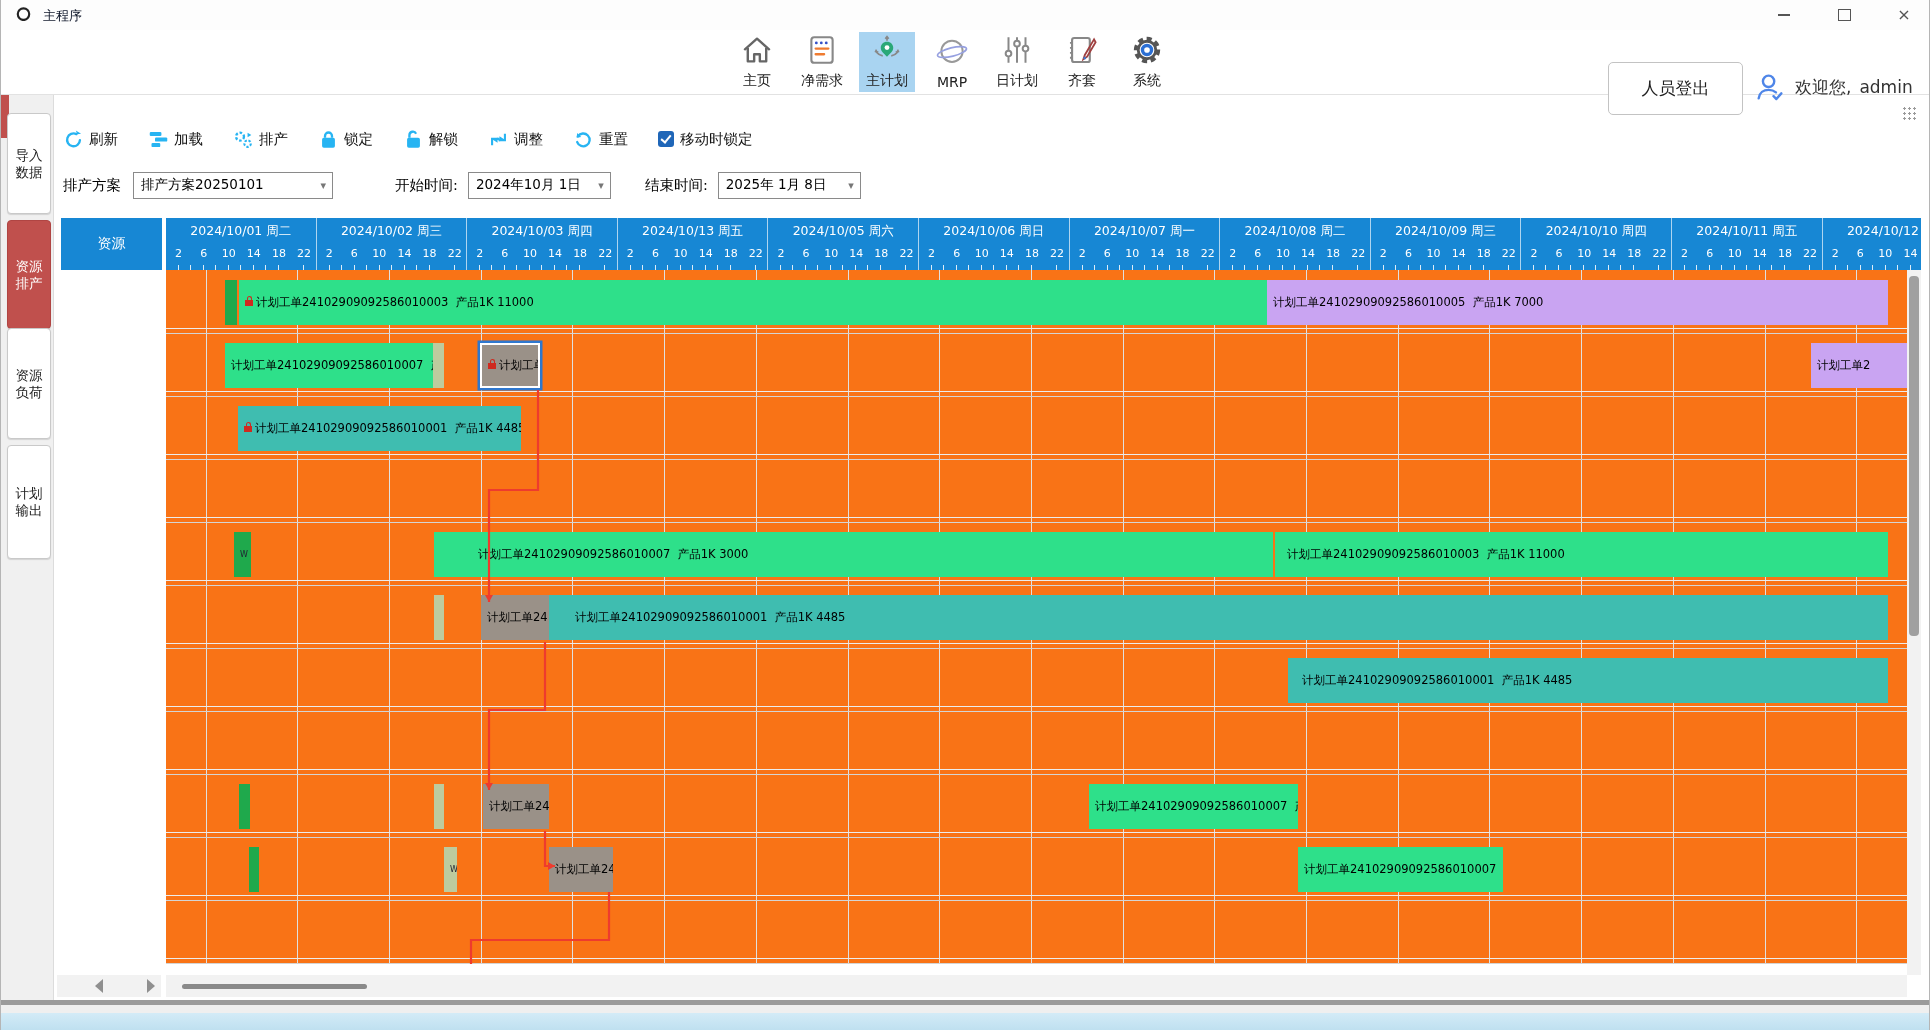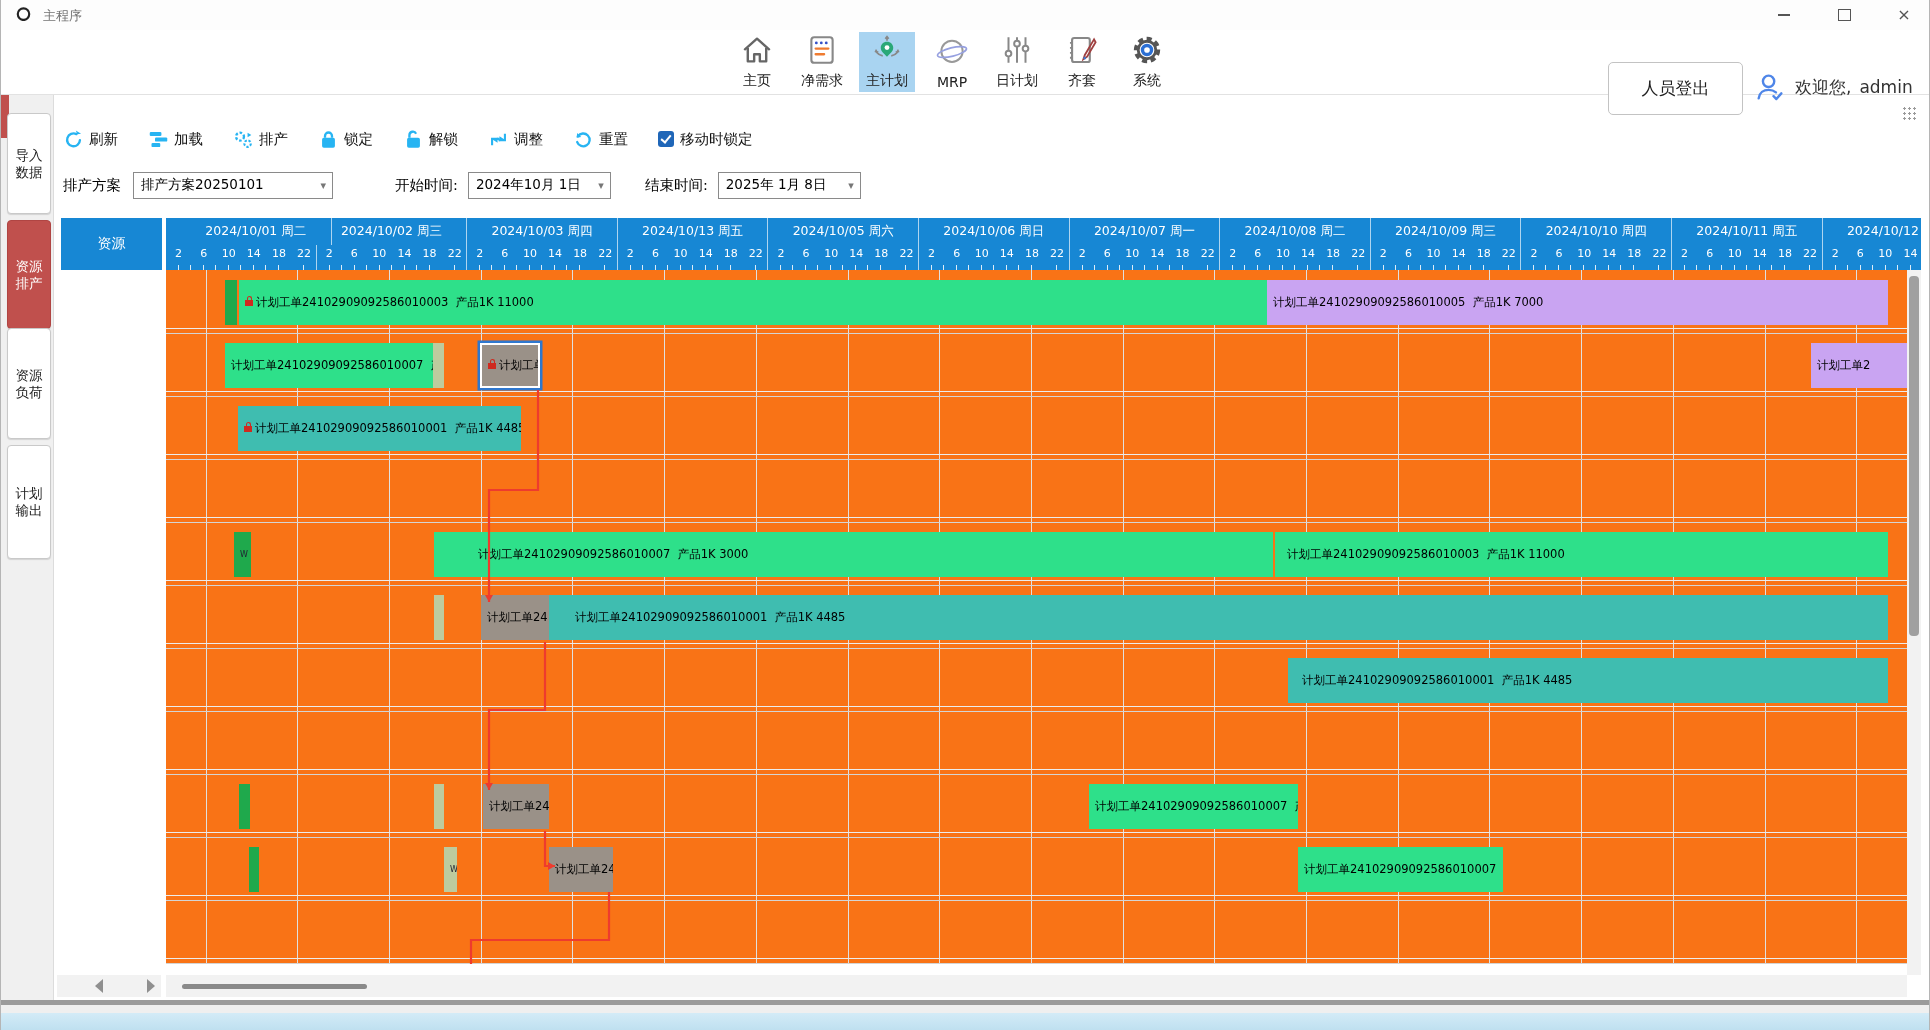--- a/index.html
+++ b/index.html
@@ -3,21 +3,21 @@
 <meta charset="utf-8">
 <style>
   html,body{margin:0;padding:0;background:#dfe5ea;}
   body{font-family:"DejaVu Sans","Liberation Sans",sans-serif;}
   #page{position:relative;width:1930px;height:1030px;background:#fff;overflow:hidden;
         border-left:1px solid #b5b5b5;border-right:1px solid #b5b5b5;box-sizing:border-box;}
   .abs{position:absolute;}
   
   #titlebar{left:0;top:0;width:1930px;height:30px;background:#fdfdfd;border-bottom:1px solid #ededed;}
   #app-icon{left:14px;top:6px;width:17px;height:17px;}
-  #win-title{left:42px;top:7px;font-size:13px;color:#737373;}
+  #win-title{left:42px;top:7px;font-size:13px;color:#0f172a;}
   .winbtn{top:0;width:46px;height:30px;display:flex;align-items:center;justify-content:center;color:#444;}
   #btn-min{left:1760px;} #btn-max{left:1820px;} #btn-close{left:1880px;}
   #btn-min .bar{width:12px;height:1.6px;background:#555;}
   #btn-max .box{width:11px;height:10px;border:1.4px solid #555;}
   #btn-close .x{font-size:16px;color:#555;line-height:1;}
   
   #navbar{left:0;top:30px;width:1930px;height:64px;background:#fff;border-bottom:1px solid #e2e2e2;}
   #nav-items{left:728px;top:2px;display:flex;gap:9px;}
   .nav-item{width:56px;height:60px;display:flex;flex-direction:column;align-items:center;justify-content:flex-end;padding-bottom:2px;box-sizing:border-box;cursor:pointer;}
   .nav-item.active{background:#a9d4f1;}
@@ -304,21 +304,21 @@
     </div>
     <span class="f-label" style="margin-left:34px;">结束时间:</span>
     <div class="select" style="width:143px;margin-left:10px;">
       <span>2025年 1月 8日</span>
       <span class="chev">▾</span>
     </div>
   </div>
 
   <div class="abs" id="res-header">资源</div>
   <div class="abs" id="days-row">
-      <div class="day-cell" style="left: 15px; width: 150.6px;">2024/10/01 周二</div>
+      <div class="day-cell" style="left: 0px; width: 150.6px;">2024/10/01 周二</div>
       <div class="day-cell" style="left: 150.6px; width: 150.6px;">2024/10/02 周三</div>
       <div class="day-cell" style="left: 301.2px; width: 150.6px;">2024/10/03 周四</div>
       <div class="day-cell" style="left: 451.8px; width: 150.6px;">2024/10/13 周五</div>
       <div class="day-cell" style="left: 602.4px; width: 150.6px;">2024/10/05 周六</div>
       <div class="day-cell" style="left: 753px; width: 150.6px;">2024/10/06 周日</div>
       <div class="day-cell" style="left: 903.6px; width: 150.6px;">2024/10/07 周一</div>
       <div class="day-cell" style="left: 1054.2px; width: 150.6px;">2024/10/08 周二</div>
       <div class="day-cell" style="left: 1204.8px; width: 150.6px;">2024/10/09 周三</div>
       <div class="day-cell" style="left: 1355.4px; width: 150.6px;">2024/10/10 周四</div>
       <div class="day-cell" style="left: 1506px; width: 150.6px;">2024/10/11 周五</div>

